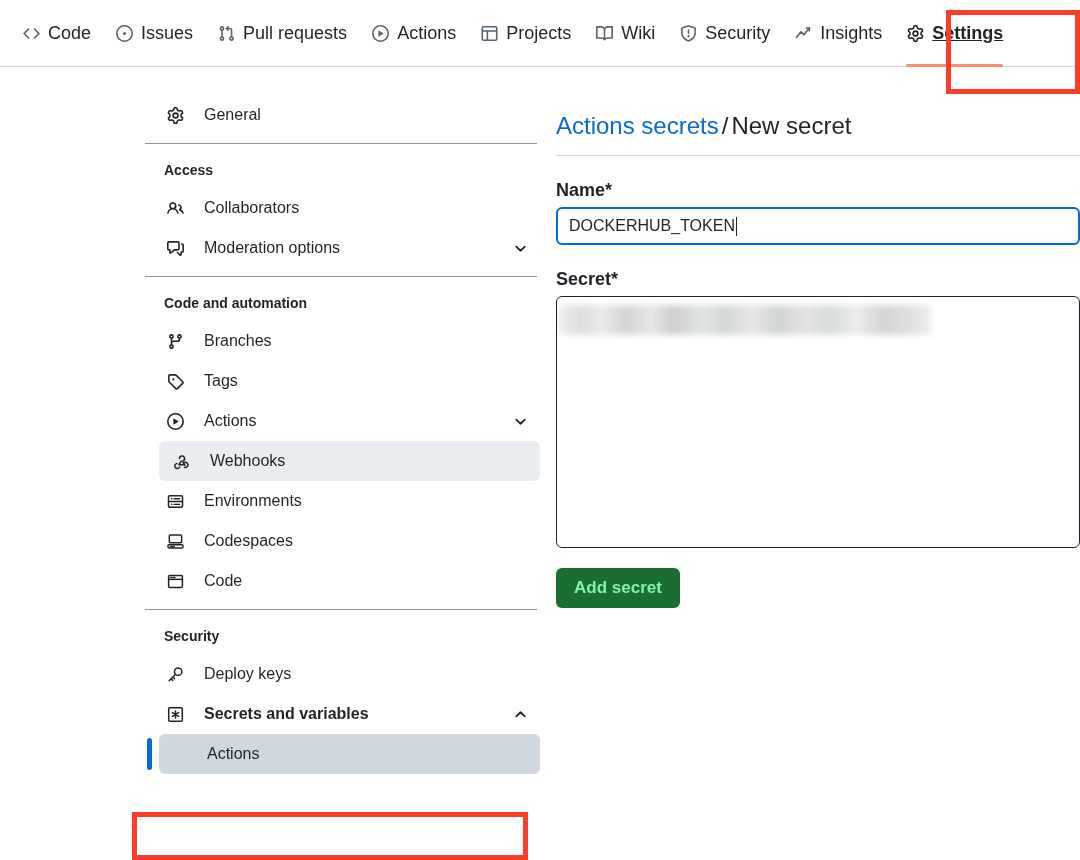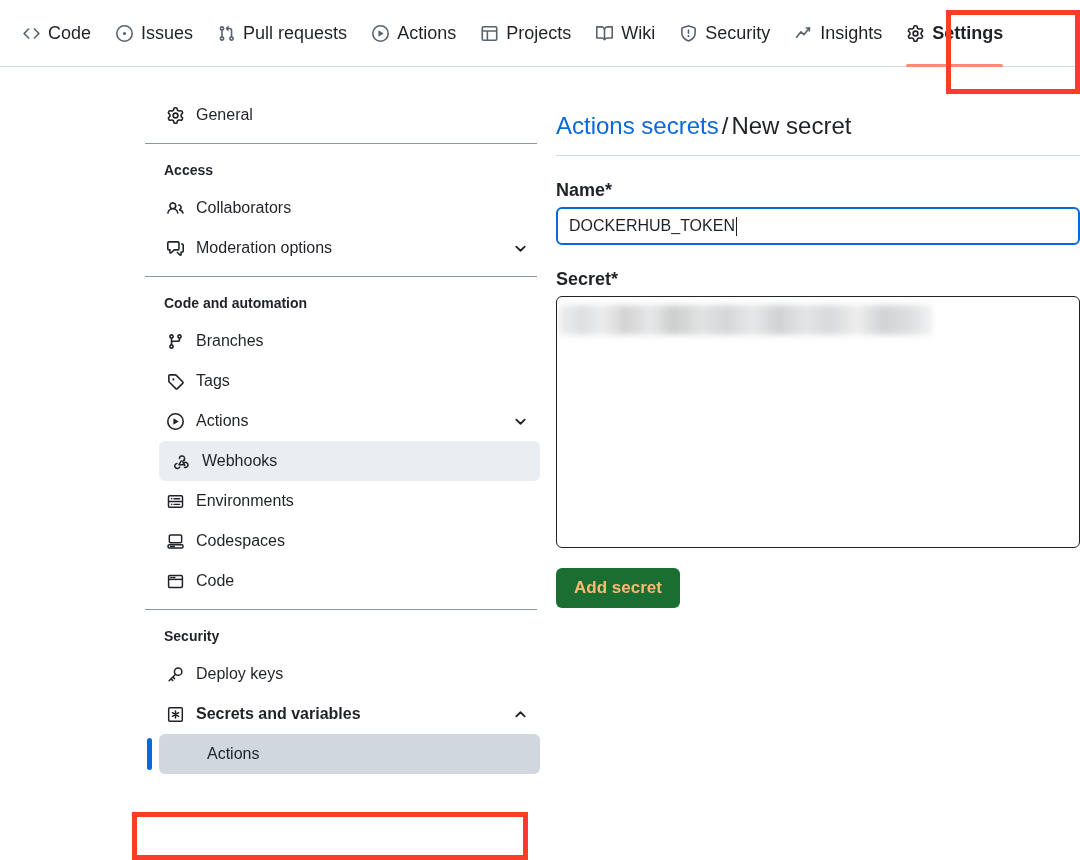--- a/index.html
+++ b/index.html
@@ -51,20 +51,21 @@
     cursor: pointer;
     white-space: nowrap;
   }
   .nav-item .nav-label {
     font-size: 18px;
     color: #1f2328;
     line-height: 1;
   }
   .nav-item.selected .nav-label {
     font-weight: bold;
+    text-decoration: underline;
   }
   .nav-item .nav-ico {
     display: inline-flex;
     align-items: center;
     justify-content: center;
     width: 18px;
     height: 18px;
     color: #59636e;
   }
   .nav-item.selected .nav-ico { color: #1f2328; }
@@ -111,21 +112,21 @@
   }
   .side-divider {
     height: 1px;
     background: #8a96a1;
     margin: 8px 0 8px 0;
     width: 392px;
   }
   .side-item {
     display: flex;
     align-items: center;
-    gap: 12px;
+    gap: 20px;
     height: 40px;
     margin: 0 0 0 14px;
     width: 381px;
     padding: 0 12px 0 8px;
     border-radius: 6px;
     cursor: pointer;
     position: relative;
   }
   .side-item .si-ico {
     display: inline-flex;
@@ -283,21 +284,21 @@
 
   .btn-primary {
     margin-top: 20px;
     display: inline-flex;
     align-items: center;
     justify-content: center;
     height: 40px;
     padding: 0 18px;
     border-radius: 6px;
     background: #1a6e31;
-    color: #fdba74;
+    color: #86efac;
     font-size: 17px;
     font-weight: bold;
     cursor: pointer;
     border: none;
     font-family: "Liberation Sans", sans-serif;
   }
 </style>
 </head>
 <body>
 

